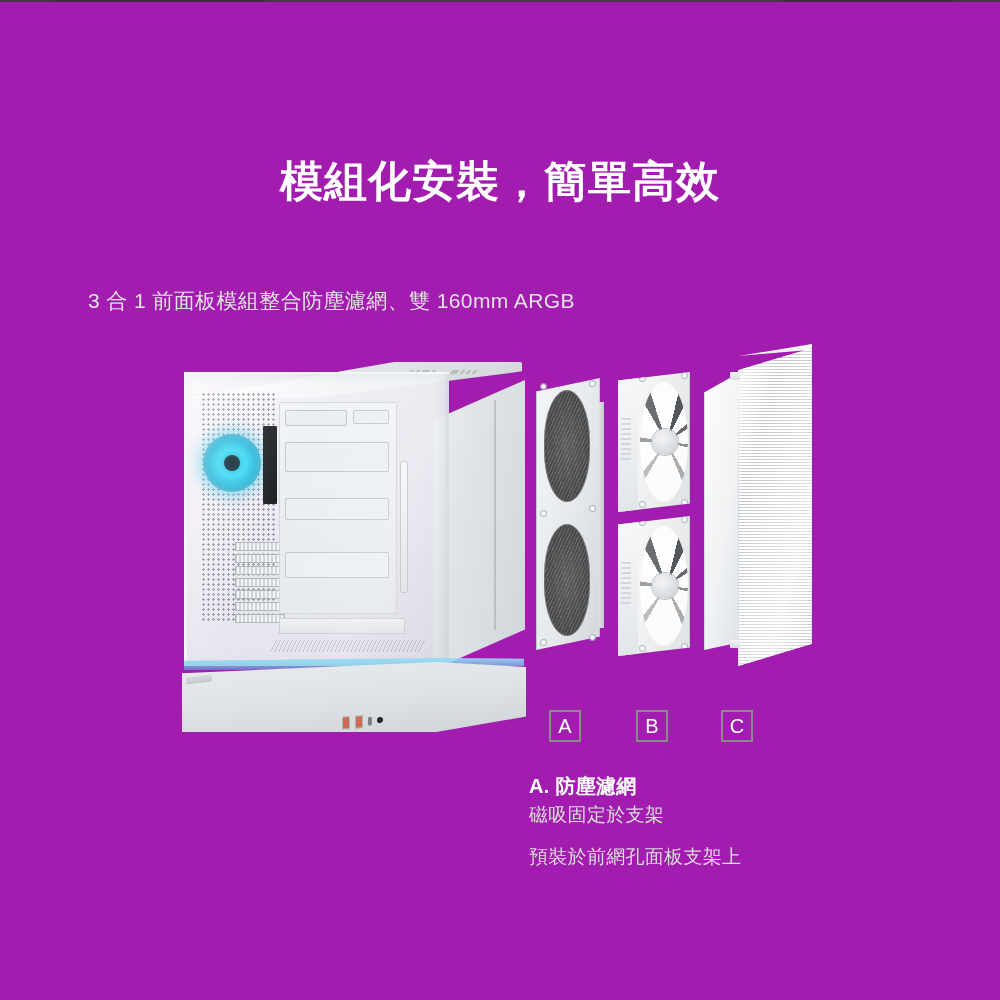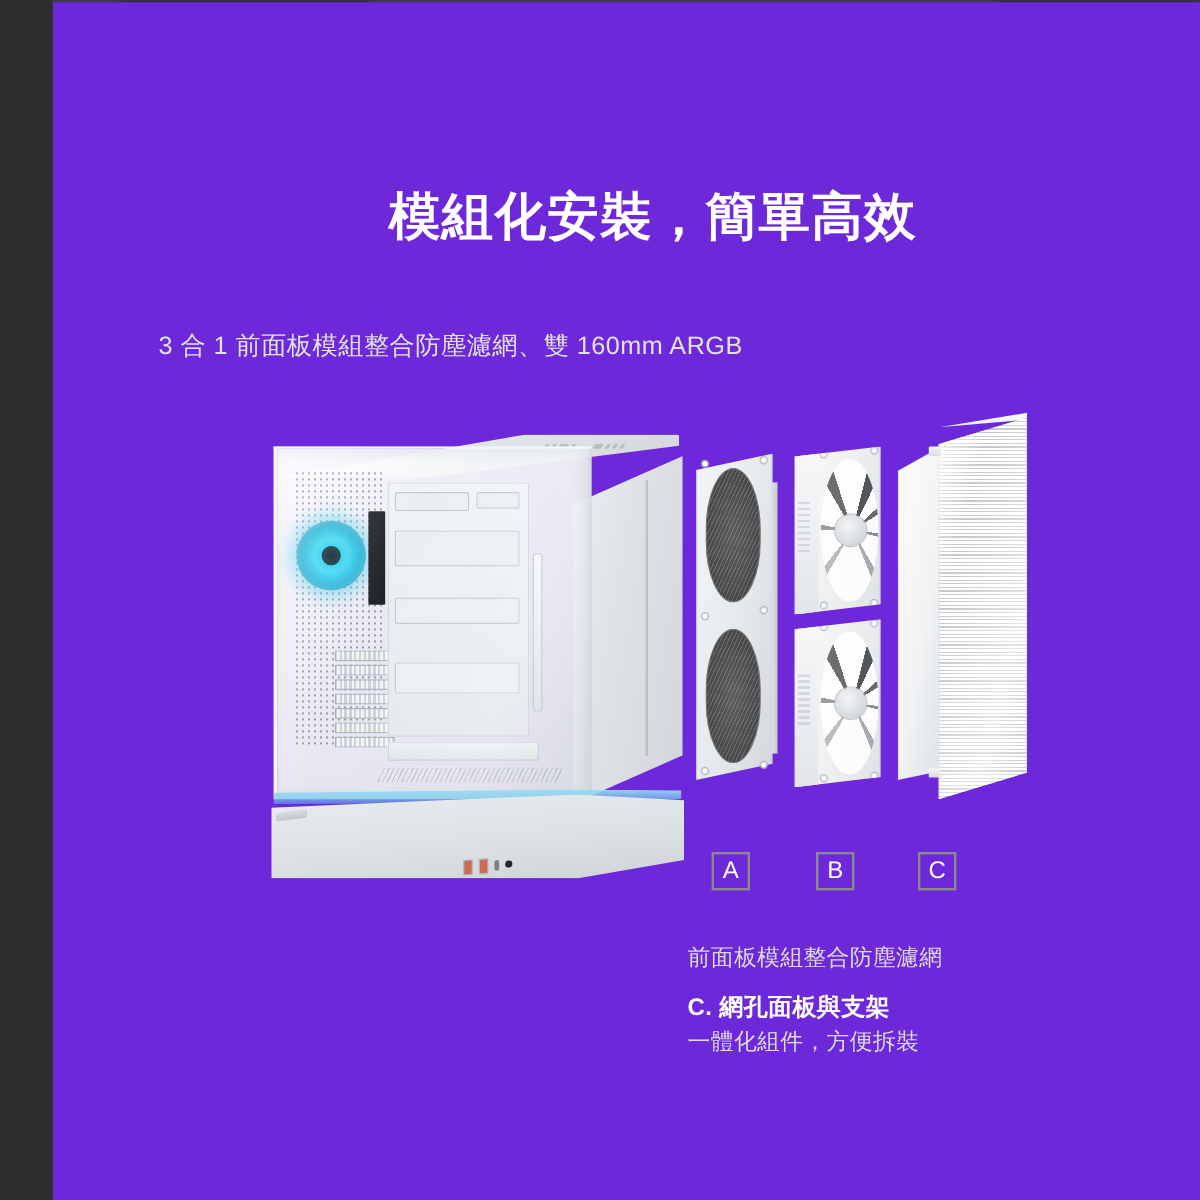--- a/index.html
+++ b/index.html
@@ -11,22 +11,21 @@
     width: 1000px;
     height: 1000px;
     overflow: hidden;
     font-family: "Liberation Sans", "DejaVu Sans", sans-serif;
     position: relative;
     color: #ffffff;
   }
   .page {
     position: absolute;
     inset: 0;
-    background: #6d28d9;
-    margin-left: 44px;
+    background: #a21caf;
   }
   .top-edge {
     position: absolute;
     top: 0; left: 0;
     width: 1000px; height: 2px;
     background: linear-gradient(to right,
       #3a3a3a 0%, #3a3a3a 5%, #2e2e2e 6%,
       #2e2e2e 26%, #3c3c3c 27%, #3c3c3c 78%,
       #2e2e2e 79%, #2e2e2e 95%, #3a3a3a 96%, #3a3a3a 100%);
     opacity: .85;
@@ -42,21 +41,21 @@
     font-size: 43px;
     font-weight: 700;
     letter-spacing: 1px;
     line-height: 1.25;
     color: #ffffff;
   }
 
   
   .desc {
     position: absolute;
-    top: 272px;
+    top: 284px;
     left: 88px;
     width: 600px;
     font-size: 21px;
     line-height: 33px;
     color: #e2e2e2;
     font-weight: 400;
     letter-spacing: .4px;
   }
   .desc div { white-space: nowrap; }
 
@@ -516,23 +515,21 @@
     <div class="marker m-b">
       <span>B</span>
     </div>
     <div class="marker m-c">
       <span>C</span>
     </div>
   </div>
 
   <div class="legend">
     <div class="legend-item">
+      <div class="legend-title">A. 防塵濾網</div>
+      <div class="legend-sub">磁吸固定於支架</div>
     </div>
     <div class="legend-item">
-      <div class="legend-sub">前面板模組整合防塵濾網</div>
-    </div>
-    <div class="legend-item">
-      <div class="legend-title">C. 網孔面板與支架</div>
-      <div class="legend-sub">一體化組件，方便拆裝</div>
+      <div class="legend-sub">預裝於前網孔面板支架上</div>
     </div>
   </div>
 
 </div>
 
 </body></html>

